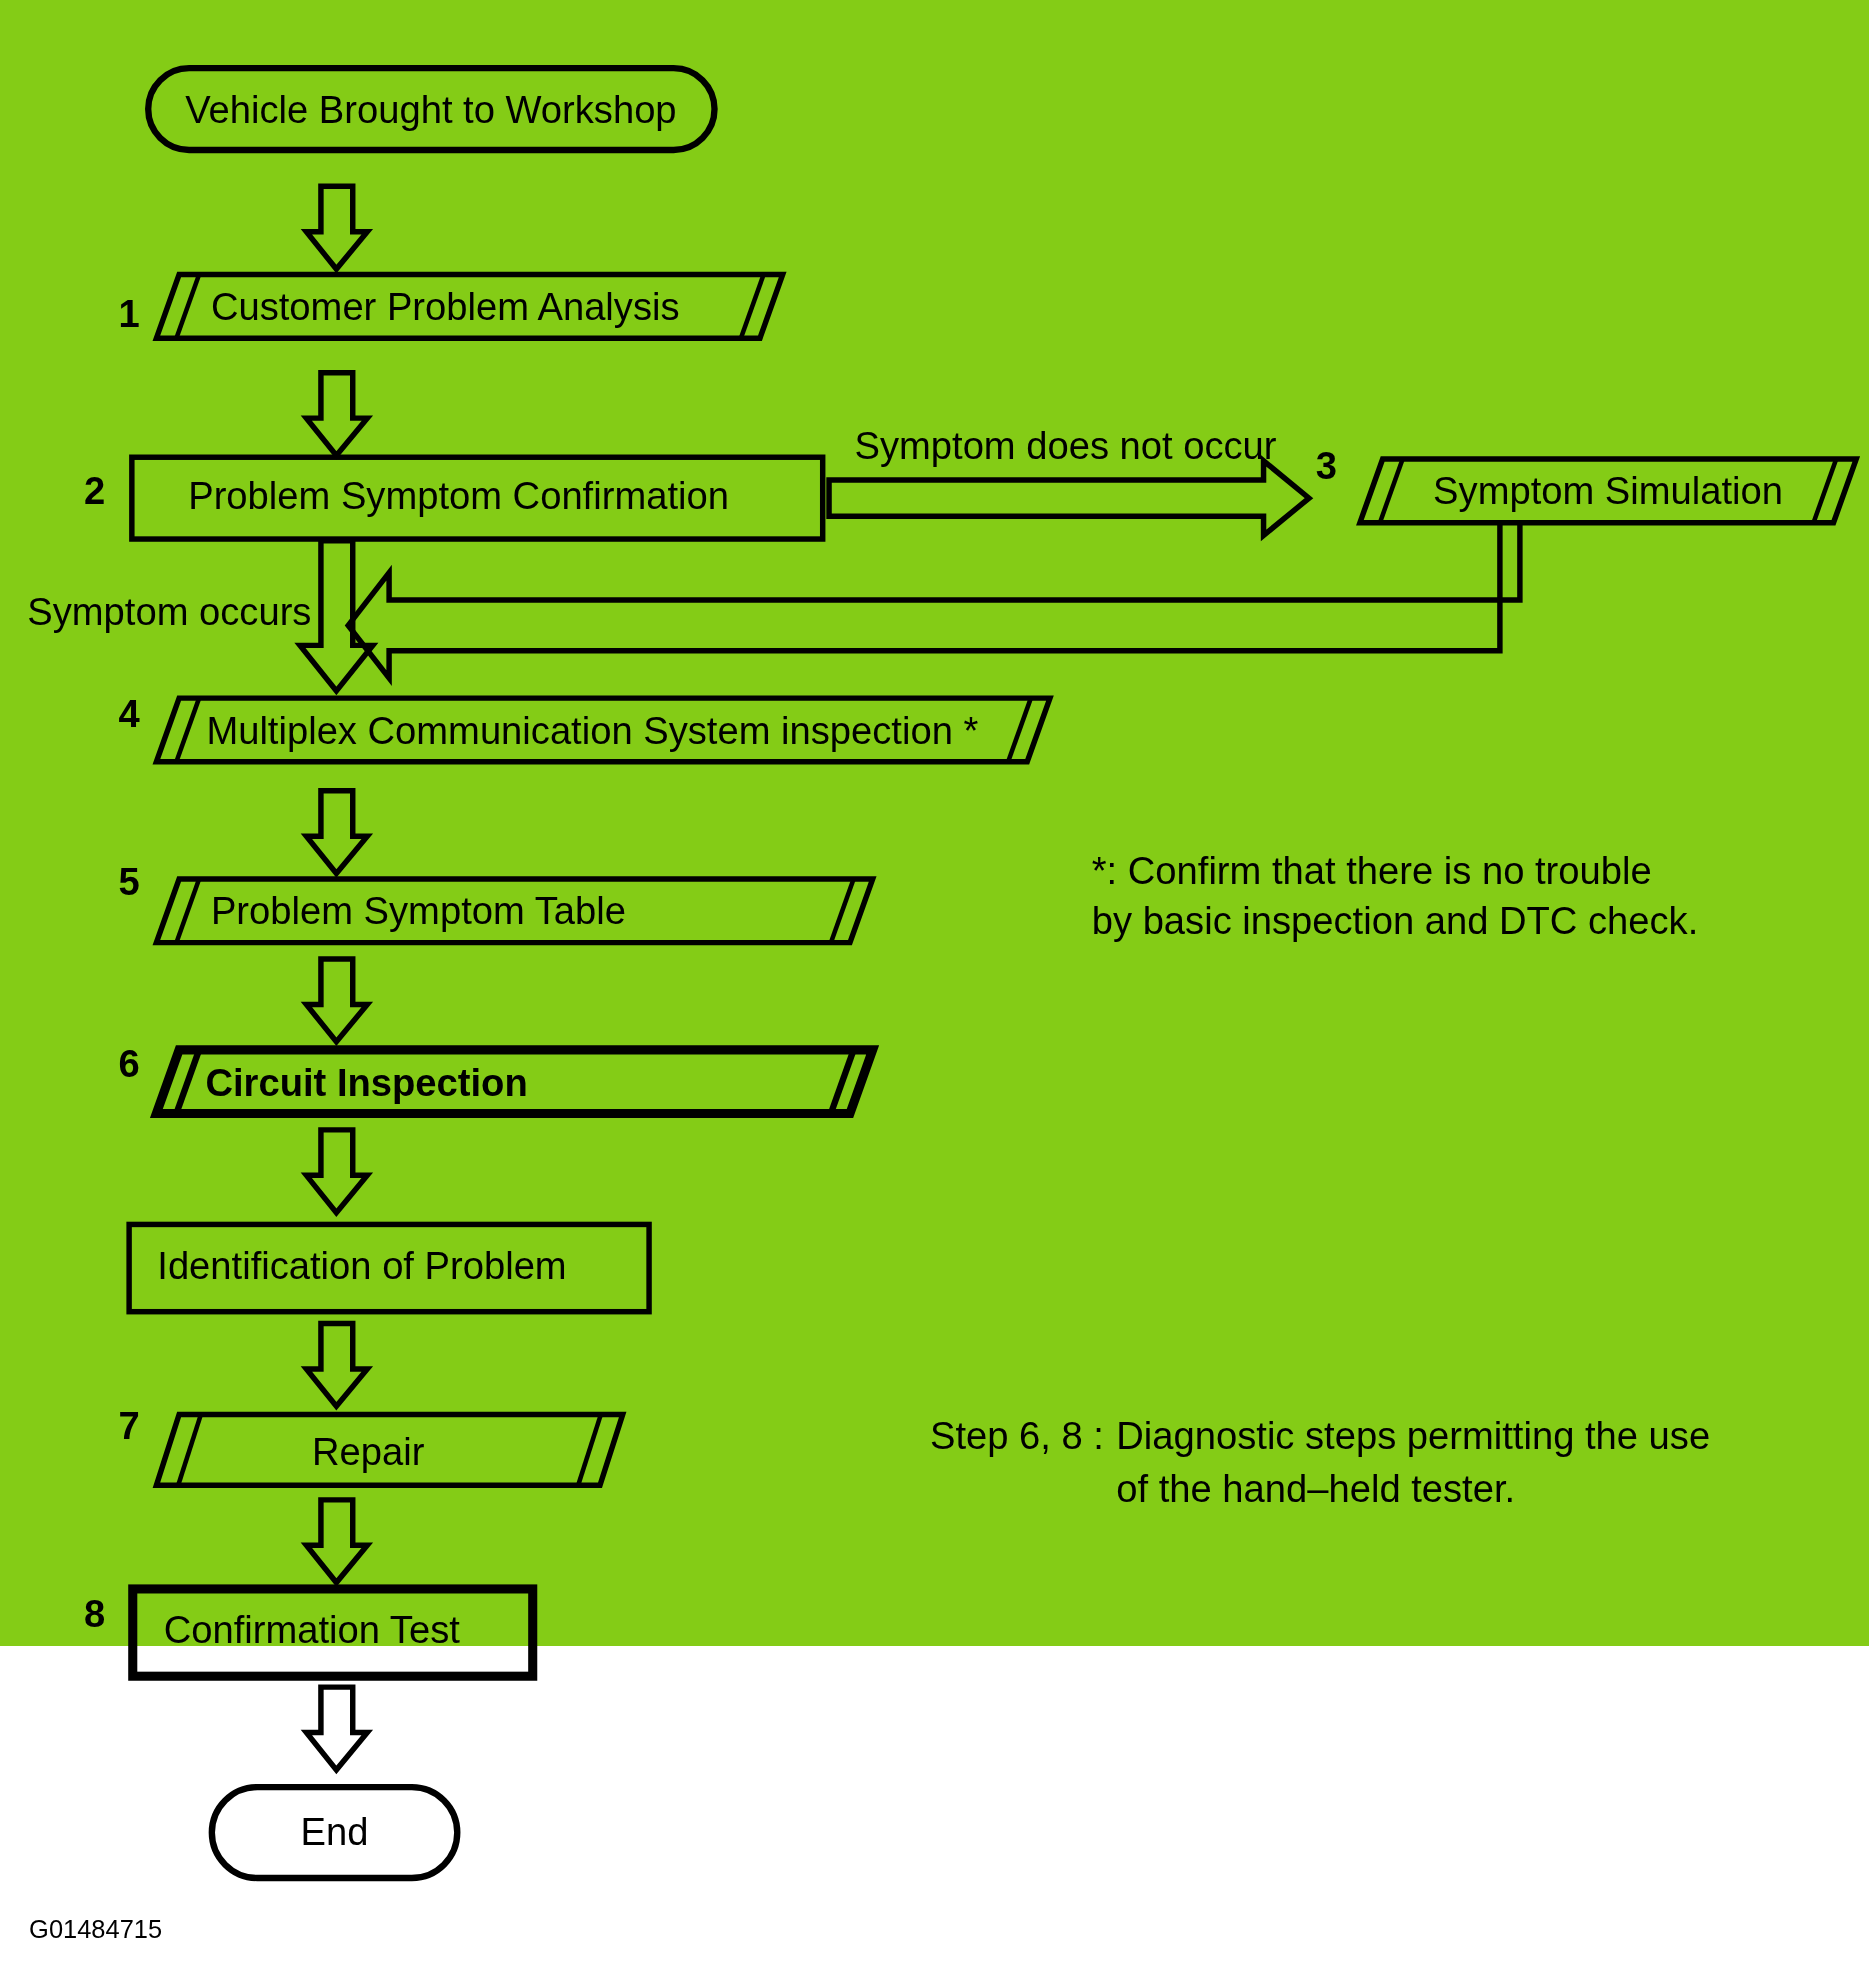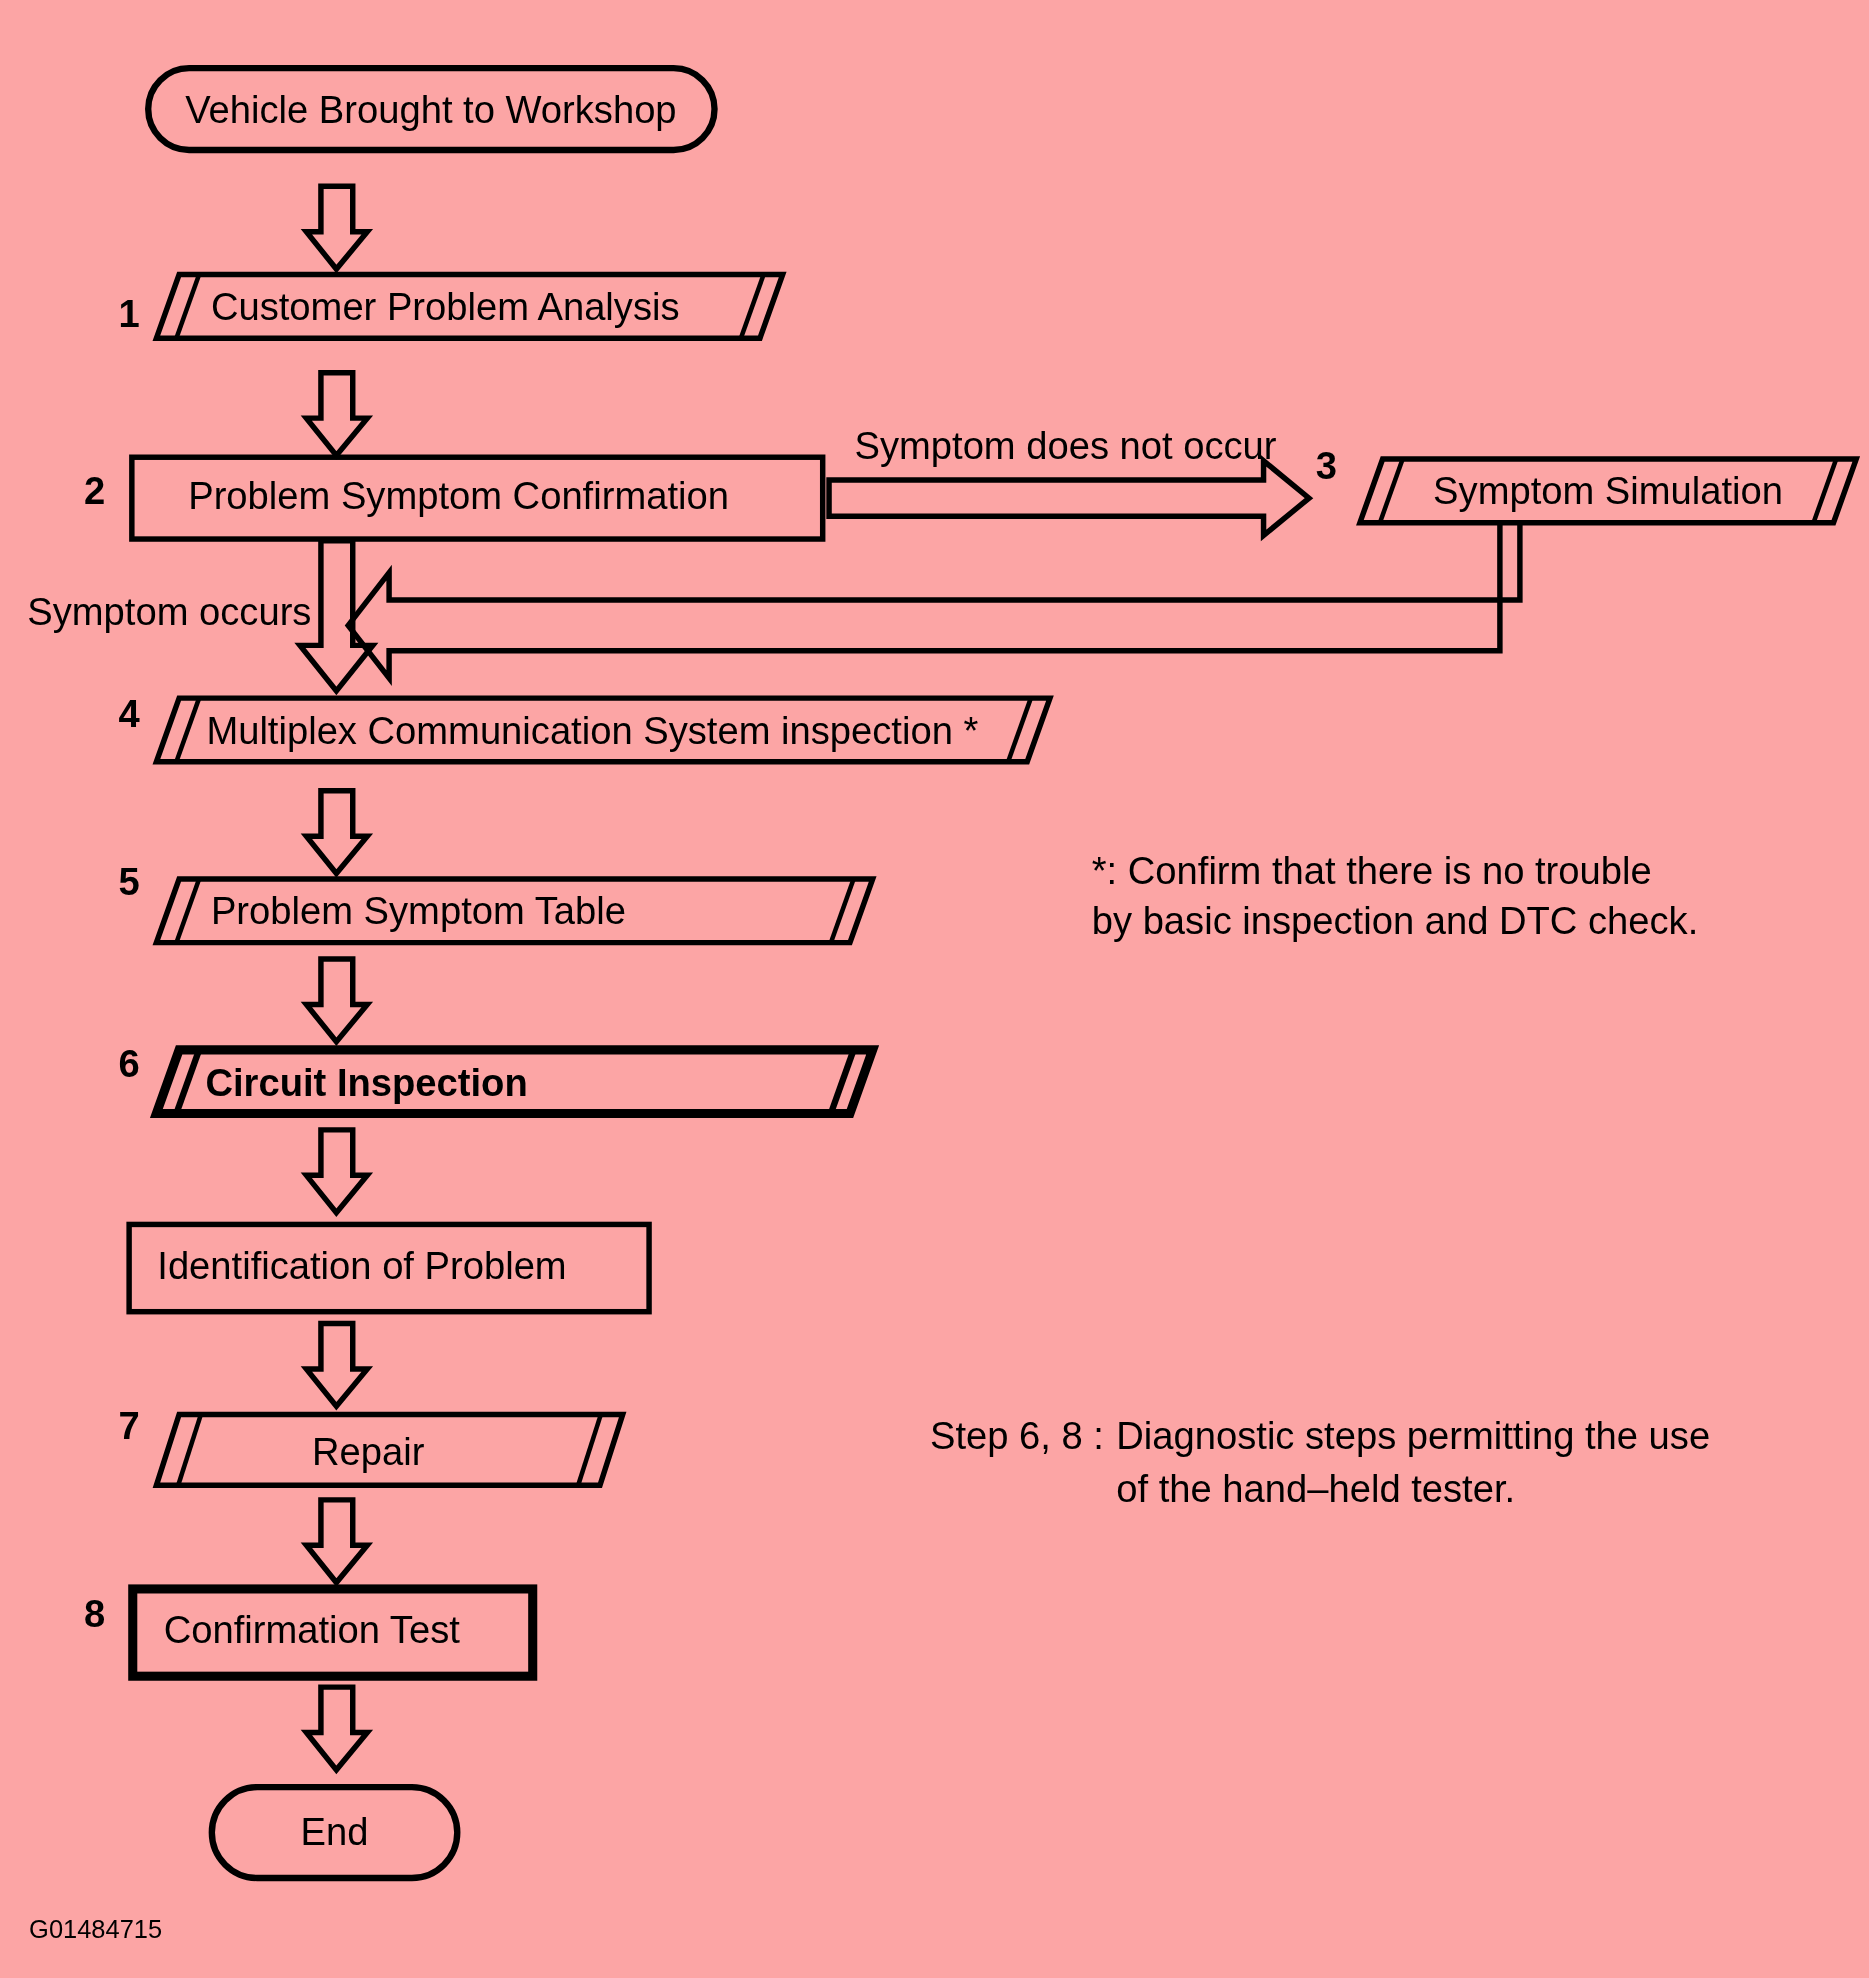--- a/index.html
+++ b/index.html
@@ -10,22 +10,22 @@
   body {
     width: 1869px;
     height: 1978px;
     font-family: "Liberation Sans", sans-serif;
     color: #000000;
     overflow: hidden;
   }
   #canvas {
     position: relative;
     width: 1869px;
-    height: 1978px;
-    background: #fca5a5;
+    height: 1646px;
+    background: #84cc16;
   }
   svg.layer {
     position: absolute;
     top: 0;
     left: 0;
     width: 1869px;
     height: 1978px;
   }
   .shape-fill { fill: #ffffff; }
   .shape-stroke { stroke: #000000; fill: none; }

